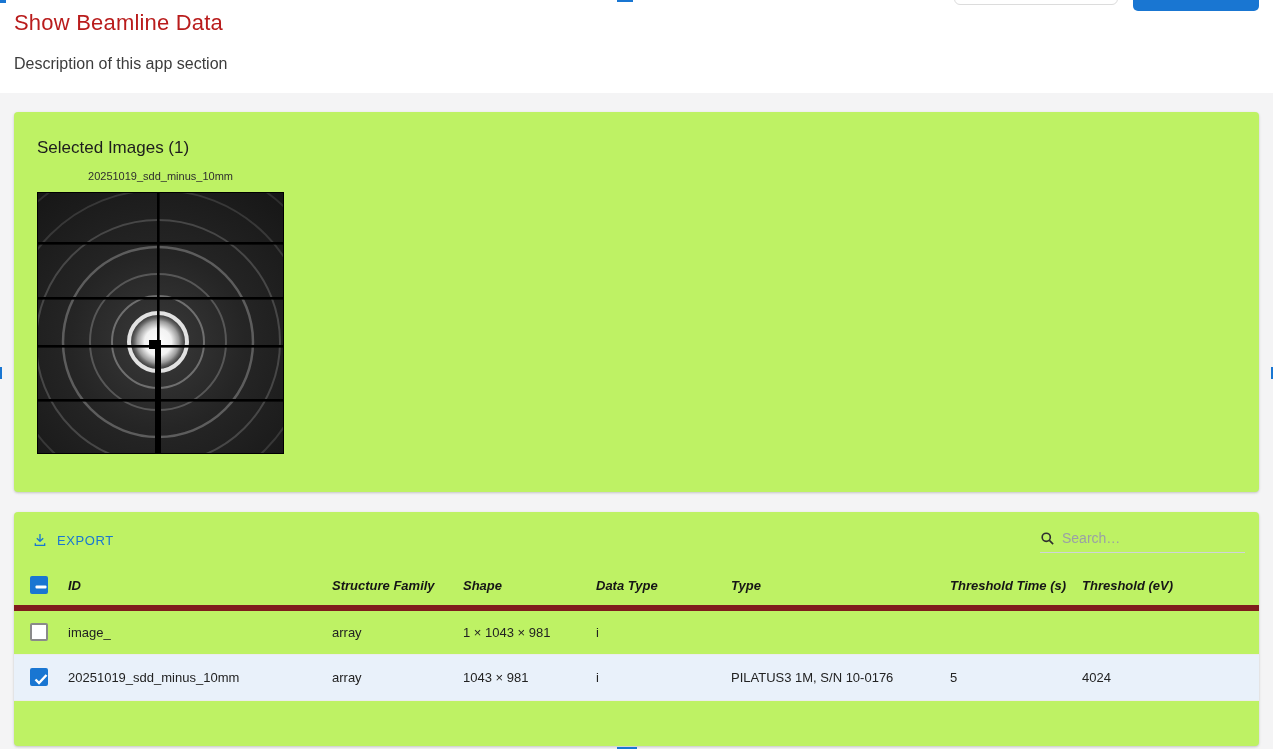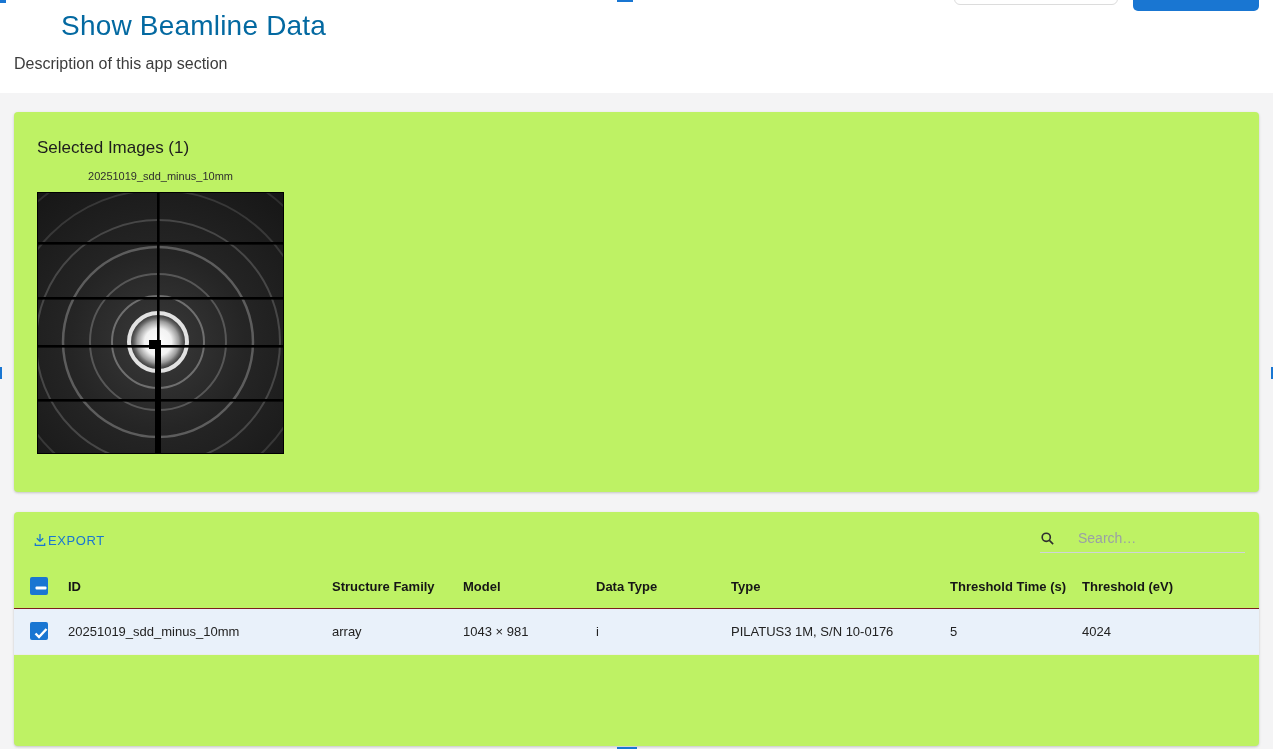--- a/index.html
+++ b/index.html
@@ -4,54 +4,54 @@
 <style>
   * { margin:0; padding:0; box-sizing:border-box; }
   html,body { width:1273px; height:749px; overflow:hidden; }
   body {
     font-family:"Liberation Sans", sans-serif;
     background:#f4f4f5;
     position:relative;
     color:#212121;
   }
   .top-band { position:absolute; left:0; top:0; width:1273px; height:93px; background:#ffffff; }
-  .page-title { position:absolute; left:14px; top:10px; font-size:28px; font-weight:400; color:#0369a1; letter-spacing:0.2px;margin-left:47px; }
+  .page-title { position:absolute; left:14px; top:10px; font-size:22px; font-weight:400; color:#b91c1c; letter-spacing:0.2px; }
   .page-subtitle { position:absolute; left:14px; top:55px; font-size:16px; color:#3c3c3c; }
 
   
   .topbar-input { position:absolute; left:954px; top:-27px; width:164px; height:32px;
     background:#fff; border:1px solid #dcdcdc; border-radius:6px; outline:none; }
   .topbar-button { position:absolute; left:1133px; top:-25px; width:126px; height:36px;
     border:none; border-radius:5px; background:#1976d2; cursor:pointer; }
 
   .card { position:absolute; background:#bef264; border-radius:4px;
     box-shadow:0 1px 3px rgba(0,0,0,0.12), 0 1px 2px rgba(0,0,0,0.08); }
   .card-images { left:14px; top:112px; width:1245px; height:380px; }
   .card-table  { left:14px; top:512px; width:1245px; height:234px; overflow:hidden; }
 
   .images-heading { position:absolute; left:23px; top:26px; font-size:17px; font-weight:400; color:#1d1d1d; }
   .image-tile { position:absolute; left:23px; top:58px; width:247px; }
   .image-caption { width:247px; text-align:center; font-size:11px; color:#2e2e2e; margin-bottom:10px; }
   .beamline-image { display:block; width:247px; height:262px; }
 
   
-  .export-btn { position:absolute; left:18px; top:20px; display:flex; align-items:center; 
+  .export-btn { position:absolute; left:18px; top:20px; display:flex; align-items:center; gap:9px;
     border:none; background:transparent; color:#1976d2; font-family:"Liberation Sans",sans-serif;
     font-size:13px; font-weight:500; letter-spacing:0.6px; cursor:pointer; }
   .search-box { position:absolute; right:14px; top:18px; width:205px; display:flex; align-items:flex-end;
-    border-bottom:1px solid #cfd4d9; padding-bottom:6px;gap:16px; }
+    border-bottom:1px solid #cfd4d9; padding-bottom:6px; }
   .search-box svg { flex:0 0 auto; margin-right:7px; }
   .search-input { border:none; outline:none; width:100%; font-size:14px; color:#333;
     font-family:"Liberation Sans",sans-serif; background:transparent; }
   .search-input::placeholder { color:#9aa0a6; }
 
   
   .data-table { position:absolute; left:0; top:53px; width:1245px; border-collapse:collapse; table-layout:fixed; }
   .data-table th, .data-table td { text-align:left; padding:0 16px; font-size:13px; white-space:nowrap; overflow:hidden; }
-  .data-table thead th { height:43px; font-weight:700; color:#161616; border-bottom:1px solid #7f1d1d; }
+  .data-table thead th { height:43px; font-weight:700; color:#161616; border-bottom:6px solid #7f1d1d;font-style:italic; }
   .data-table tbody td { height:46px; color:#222; border-bottom:1px solid #ececec; }
   .data-table tbody tr.selected td { background:#e9f1fa; }
   .cb-cell { padding:0 0 0 16px !important; }
 
   .cb { display:inline-block; width:18px; height:18px; border:2px solid #8a8a8a; border-radius:2px;
     background:#fff; position:relative; vertical-align:middle; cursor:pointer; }
   .cb svg { position:absolute; left:0; top:0; display:none; }
   .cb.checked, .cb.indeterminate { background:#1976d2; border-color:#1976d2; }
   .cb.checked svg.check { display:block; }
   .cb.indeterminate svg.dash { display:block; }
@@ -151,28 +151,39 @@
         <th class="cb-cell">
           <span class="cb indeterminate">
             <svg class="dash" width="18" height="18" viewBox="0 0 18 18">
                 <rect x="3.5" y="7.5" width="11" height="3" rx="1" fill="#fff"></rect>
               </svg>
             
           </span>
         </th>
         <th>ID</th>
         <th>Structure Family</th>
-        <th>Model</th>
+        <th>Shape</th>
         <th>Data Type</th>
         <th>Type</th>
         <th>Threshold Time (s)</th>
         <th>Threshold (eV)</th>
       </tr>
     </thead>
     <tbody>
+      <tr>
+        <td class="cb-cell"><span class="cb">
+          </span></td>
+        <td>image_</td>
+        <td>array</td>
+        <td>1 × 1043 × 981</td>
+        <td>i</td>
+        <td></td>
+        <td></td>
+        <td></td>
+      </tr>
       <tr class="selected">
         <td class="cb-cell"><span class="cb checked">
           <svg class="check" width="18" height="18" viewBox="0 0 18 18">
                 <path d="M3.5 9.5 7 13l7.5-8" fill="none" stroke="#fff" stroke-width="2.4"></path>
               </svg></span></td>
         <td>20251019_sdd_minus_10mm</td>
         <td>array</td>
         <td>1043 × 981</td>
         <td>i</td>
         <td>PILATUS3 1M, S/N 10-0176</td>

